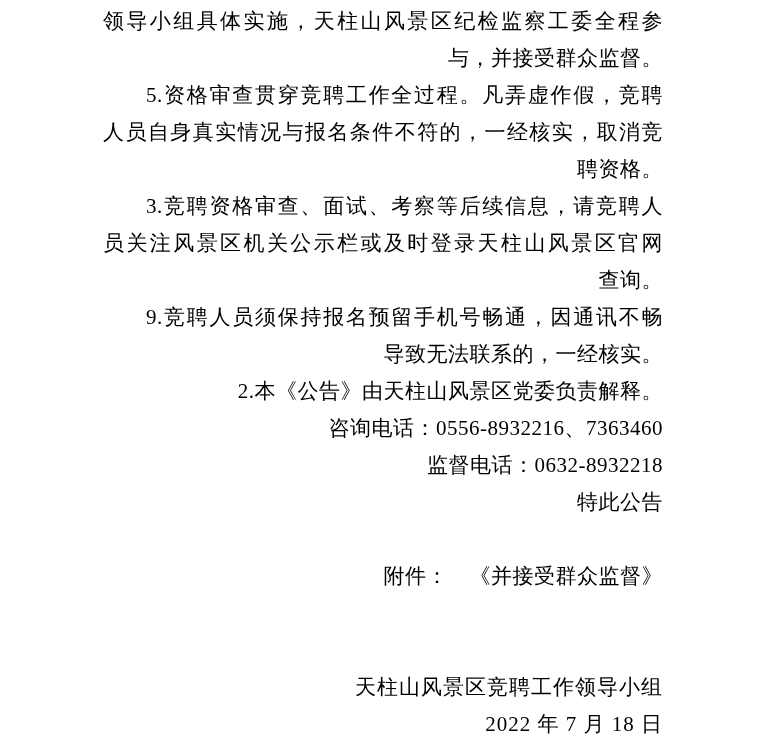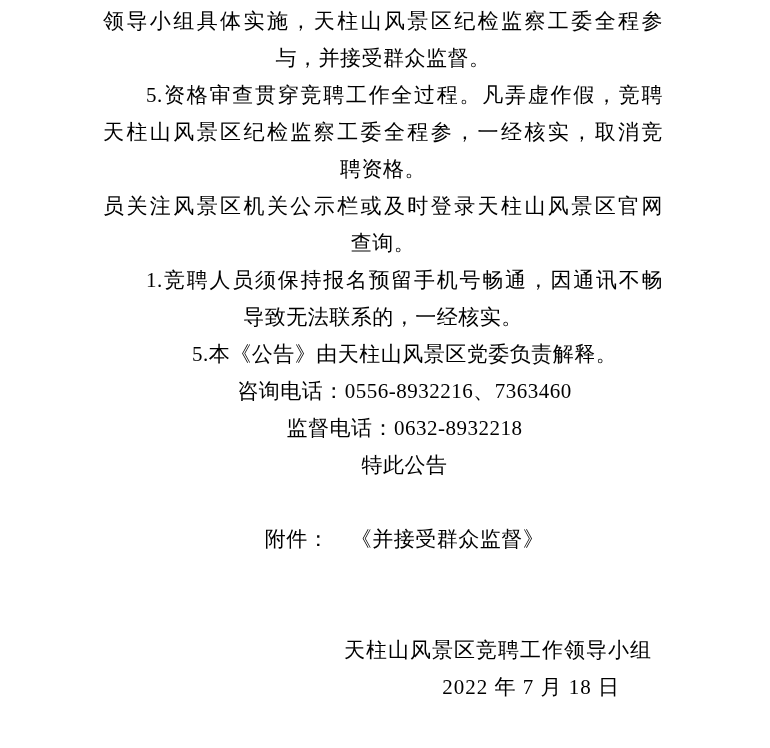--- a/index.html
+++ b/index.html
@@ -16,21 +16,21 @@
     color: #000000;
     font-family: "Liberation Serif", "DejaVu Serif", serif;
     padding: 3px 107px 0 103px;
     overflow: hidden;
   }
   .line {
     height: 37px;
     line-height: 37px;
     font-size: 21px;
     letter-spacing: 0.5px;
-    text-align: center;
+    text-align: right;
   }
   
   .jf {
     text-align: justify;
     text-align-last: justify;
   }
   
   .ind {
     text-indent: 43px;
   }
@@ -46,27 +46,28 @@
     letter-spacing: 1px;
   }
 </style>
 </head>
 <body>
 
 <div class="page">
   <div class="line jf">领导小组具体实施，天柱山风景区纪检监察工委全程参</div>
   <div class="line">与，并接受群众监督。</div>
   <div class="line jf ind">5.资格审查贯穿竞聘工作全过程。凡弄虚作假，竞聘</div>
-  <div class="line jf">天柱山风景区纪检监察工委全程参，一经核实，取消竞</div>
+  <div class="line jf">人员自身真实情况与报名条件不符的，一经核实，取消竞</div>
   <div class="line">聘资格。</div>
+  <div class="line jf ind">3.竞聘资格审查、面试、考察等后续信息，请竞聘人</div>
   <div class="line jf">员关注风景区机关公示栏或及时登录天柱山风景区官网</div>
   <div class="line">查询。</div>
-  <div class="line jf ind">1.竞聘人员须保持报名预留手机号畅通，因通讯不畅</div>
+  <div class="line jf ind">9.竞聘人员须保持报名预留手机号畅通，因通讯不畅</div>
   <div class="line">导致无法联系的，一经核实。</div>
-  <div class="line ind">5.本《公告》由天柱山风景区党委负责解释。</div>
+  <div class="line ind">2.本《公告》由天柱山风景区党委负责解释。</div>
   <div class="line ind">咨询电话：0556-8932216、7363460</div>
   <div class="line ind">监督电话：0632-8932218</div>
   <div class="line ind">特此公告</div>
   <div class="spacer"></div>
   <div class="line ind">附件：　《并接受群众监督》</div>
   <div class="spacer"></div>
   <div class="spacer"></div>
   <div class="line sig">天柱山风景区竞聘工作领导小组</div>
   <div class="line dateline">2022 年 7 月 18 日</div>
 </div>

